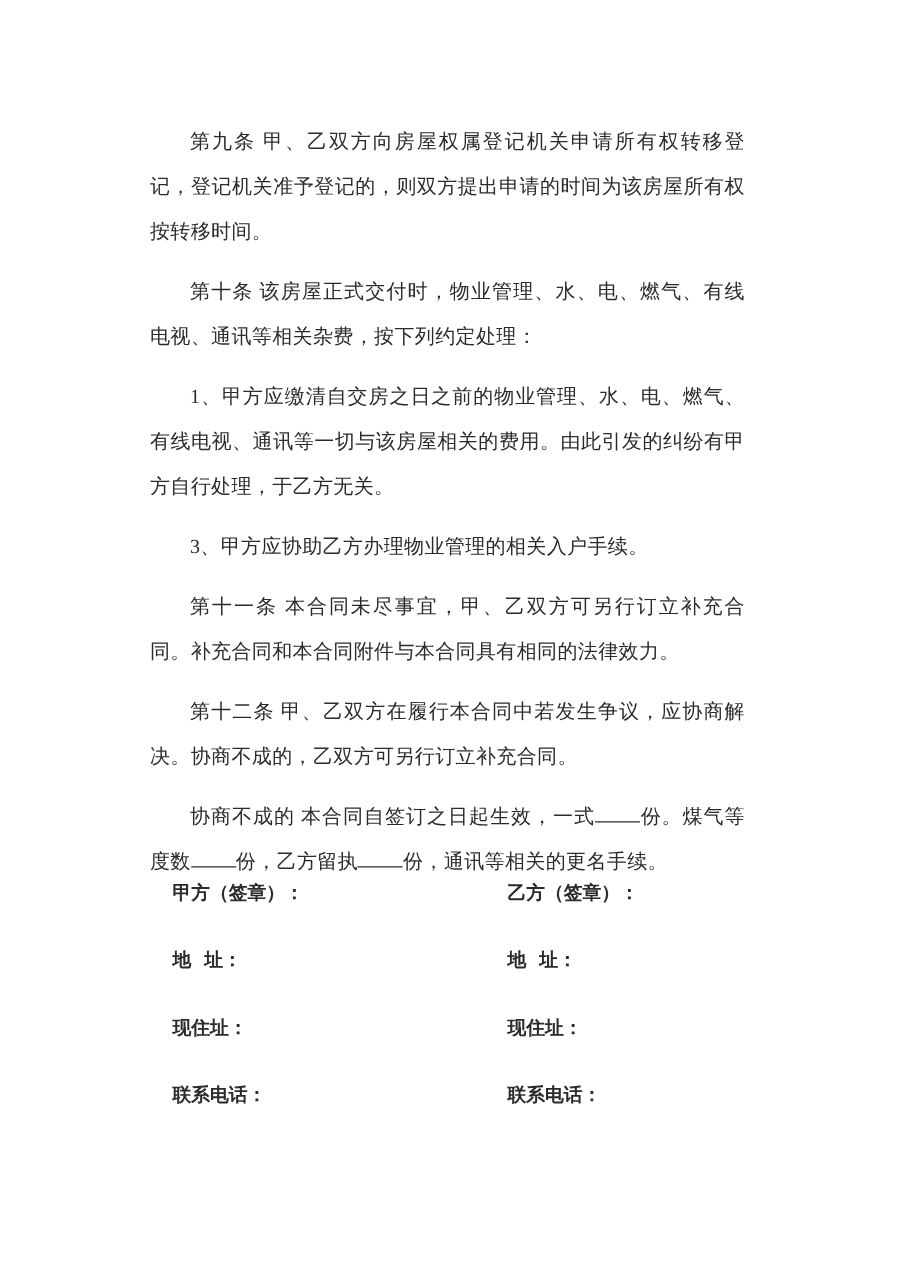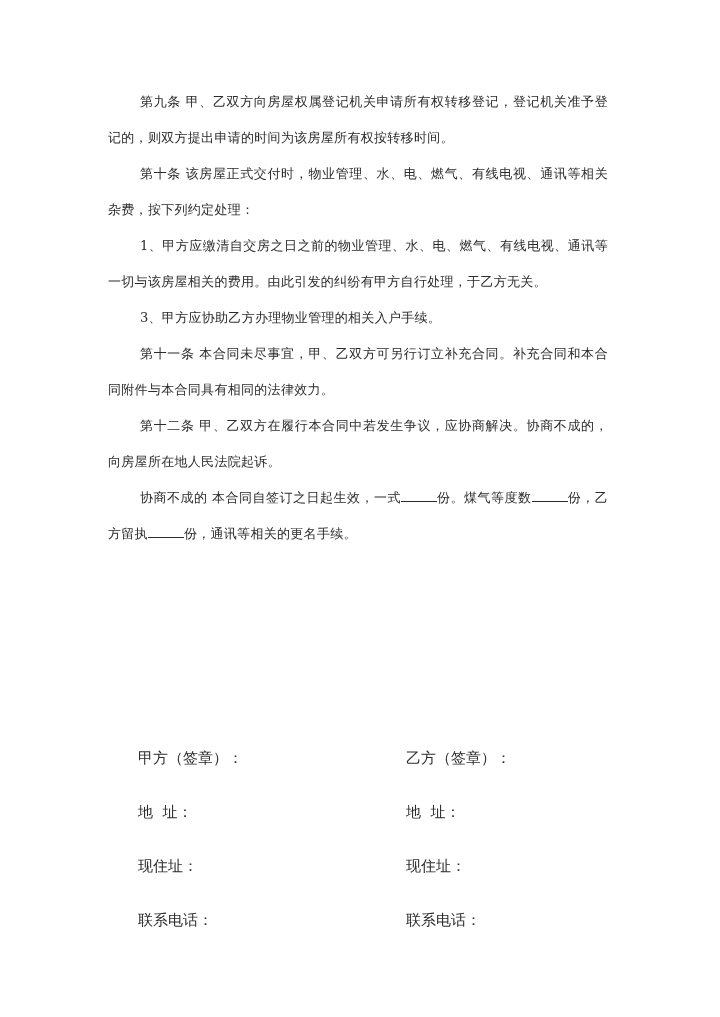--- a/index.html
+++ b/index.html
@@ -1,35 +1,35 @@
 <!DOCTYPE html>
 <html><head>
 <meta charset="utf-8">
 <style>
   html, body { margin: 0; padding: 0; background: #ffffff; }
   body { width: 720px; height: 1017px; position: relative; overflow: hidden;
          font-family: "DejaVu Serif", "Liberation Serif", serif; color: #2b2b2b; }
   .page { position: absolute; left: 108px; top: 84px; width: 500px; }
-  .para { font-size: 13px; line-height: 36px; margin: 0; text-indent: 32px; letter-spacing: 0.3px; text-align: justify; }
+  .para { font-size: 16px; line-height: 36px; margin: 12px; text-indent: 32px; letter-spacing: 0.3px; text-align: justify; font-family: Liberation Serif, serif; }
   .blank { display: inline-block; width: 36px; border-bottom: 1px solid #2b2b2b; height: 15px; vertical-align: baseline; }
-  .sig { position: absolute; left: 138px; top: 746px; width: 460px; }
+  .sig { position: absolute; left: 138px; top: 702px; width: 460px; font-weight: bold; }
   .sig-row { position: relative; height: 54px; font-size: 15px; line-height: 24px; }
   .sig-left { position: absolute; left: 0; top: 0; }
   .sig-right { position: absolute; left: 268px; top: 0; }
 </style>
 </head>
 <body>
 
 <div class="page">
   <p class="para">第九条 甲、乙双方向房屋权属登记机关申请所有权转移登记，登记机关准予登记的，则双方提出申请的时间为该房屋所有权按转移时间。</p>
   <p class="para">第十条 该房屋正式交付时，物业管理、水、电、燃气、有线电视、通讯等相关杂费，按下列约定处理：</p>
   <p class="para">1、甲方应缴清自交房之日之前的物业管理、水、电、燃气、有线电视、通讯等一切与该房屋相关的费用。由此引发的纠纷有甲方自行处理，于乙方无关。</p>
   <p class="para">3、甲方应协助乙方办理物业管理的相关入户手续。</p>
   <p class="para">第十一条 本合同未尽事宜，甲、乙双方可另行订立补充合同。补充合同和本合同附件与本合同具有相同的法律效力。</p>
-  <p class="para">第十二条 甲、乙双方在履行本合同中若发生争议，应协商解决。协商不成的，向房屋所在地人民法院起诉。</p>
+  <p class="para">第十二条 甲、乙双方在履行本合同中若发生争议，应协商解决。协商不成的，乙双方可另行订立补充合同。</p>
   <p class="para"><span>协商不成的 本合同自签订之日起生效，一式</span><span class="blank"></span><span>份。煤气等度数</span><span class="blank"></span><span>份，乙方留执</span><span class="blank"></span><span>份，通讯等相关的更名手续。</span></p>
 </div>
 
 <div class="sig">
   <div class="sig-row">
     <span class="sig-left">甲方（签章）：</span>
     <span class="sig-right">乙方（签章）：</span>
   </div>
   <div class="sig-row">
     <span class="sig-left" style="white-space:pre">地  址：</span>

